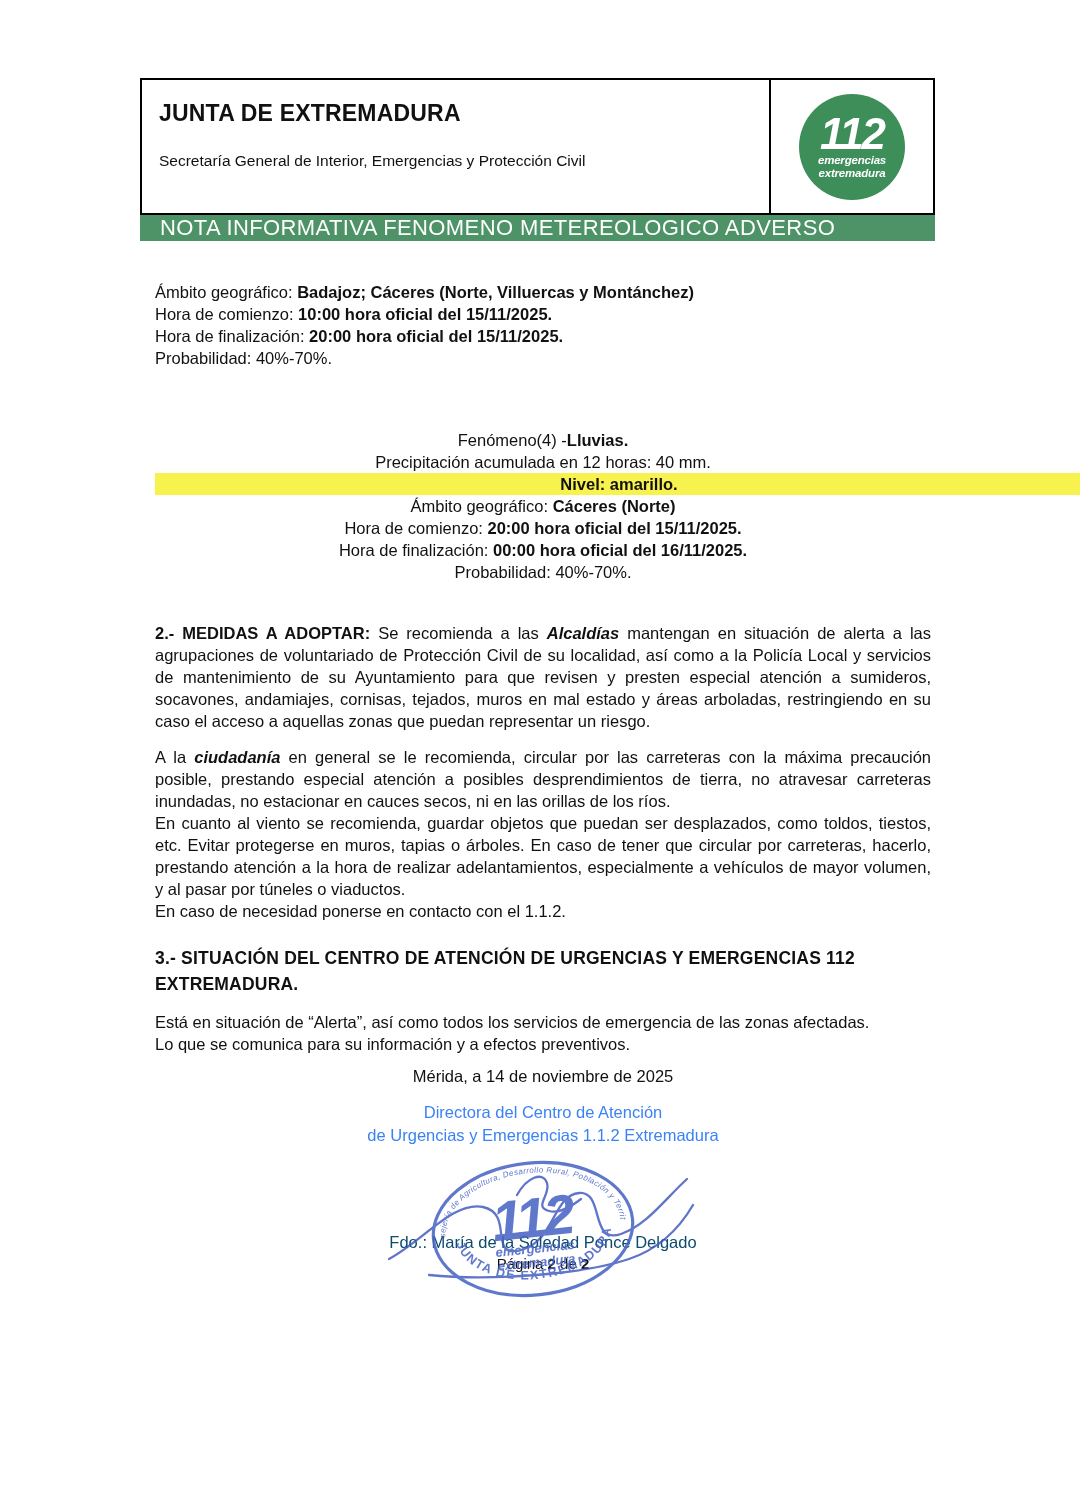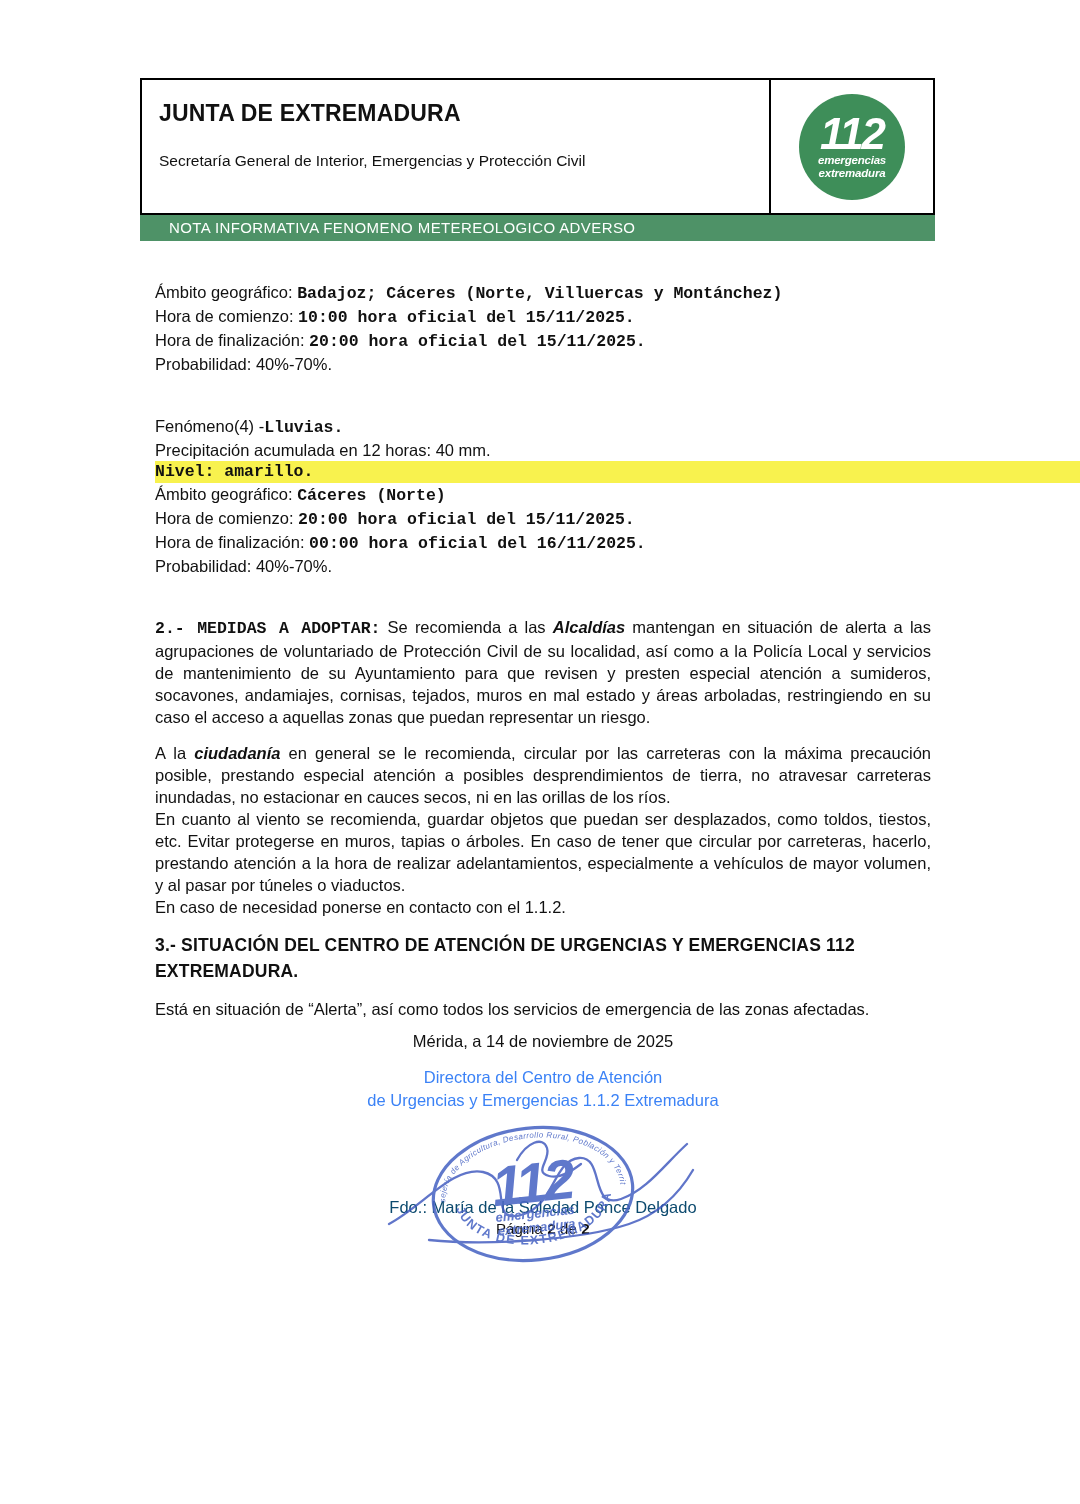--- a/index.html
+++ b/index.html
@@ -37,38 +37,38 @@
     letter-spacing: -2px; line-height: 40px;
   }
   .logo-sub {
     font-size: 11.5px; font-weight: bold; font-style: italic;
     line-height: 13px; letter-spacing: -.2px;
   }
 
   
   .banner {
     width: 795px; height: 26px; line-height: 26px;
-    color: #fdfffd; font-size: 15px; letter-spacing: .4px;
-    padding-left: 29px;
+    color: #fdfffd; font-size: 22px; letter-spacing: .4px;
+    padding-left: 20px;
   }
 
   
   .body-content {
     margin-left: 15px; width: 776px;
     font-size: 16.5px; line-height: 22px;
     position: relative;
   }
-  .b { font-weight: bold; font-family: Liberation Mono, monospace; }
+  .b { font-weight: bold; }
   .bi { font-weight: bold; font-style: italic; }
   .block-1 { margin-top: 40px; }
-  .block-2 { margin-top: 40px; }
+  .block-2 { margin-top: 60px; text-align: center; }
   .hl-row { display: block; width: 928px; }
   .para-medidas { margin-top: 39px; text-align: justify; }
   .para-ciudadania { margin-top: 14px; text-align: justify; }
-  .sec3-heading { margin-top: 14px; font-weight: bold; font-size: 17.5px; line-height: 26px; letter-spacing: .2px; }
+  .sec3-heading { margin-top: 23px; font-weight: bold; font-size: 17.5px; line-height: 26px; letter-spacing: .2px; }
   .esta-block { margin-top: 14px; }
   .merida-line { margin-top: 10px; text-align: center; }
   .sig-area { position: relative; margin-top: 14px; text-align: center; }
   .role-lines { line-height: 23px; color: #3b82f6; }
   .fdo-line { margin-top: 84px; color: #0c4a6e; position: relative; z-index: 1; }
   .stamp-svg {
     position: absolute; top: 36px; left: 50%; margin-left: -168px;
     width: 336px; height: 178px; z-index: 2; pointer-events: none;
     opacity: .88;
   }
@@ -124,20 +124,21 @@
       <div style="text-align: justify;">
         <span>A la </span><span class="bi">ciudadanía</span><span> en general se le recomienda, circular por las carreteras con la máxima precaución posible, prestando especial atención a posibles desprendimientos de tierra, no atravesar carreteras inundadas, no estacionar en cauces secos, ni en las orillas de los ríos.</span>
       </div>
       <div style="text-align: justify;">En cuanto al viento se recomienda, guardar objetos que puedan ser desplazados, como toldos, tiestos, etc. Evitar protegerse en muros, tapias o árboles. En caso de tener que circular por carreteras, hacerlo, prestando atención a la hora de realizar adelantamientos, especialmente a vehículos de mayor volumen, y al pasar por túneles o viaductos.</div>
       <div>En caso de necesidad ponerse en contacto con el 1.1.2.</div>
     </div>
 
     <div class="sec3-heading">3.- SITUACIÓN DEL CENTRO DE ATENCIÓN DE URGENCIAS Y EMERGENCIAS 112 EXTREMADURA.</div>
     <div class="esta-block">
       <div>Está en situación de “Alerta”, así como todos los servicios de emergencia de las zonas afectadas.</div>
+      <div>Lo que se comunica para su información y a efectos preventivos.</div>
     </div>
 
     <div class="merida-line">Mérida, a 14 de noviembre de 2025</div>
 
     <div class="sig-area">
       <div class="role-lines">
         <div>Directora del Centro de Atención</div>
         <div>de Urgencias y Emergencias 1.1.2 Extremadura</div>
       </div>
 

